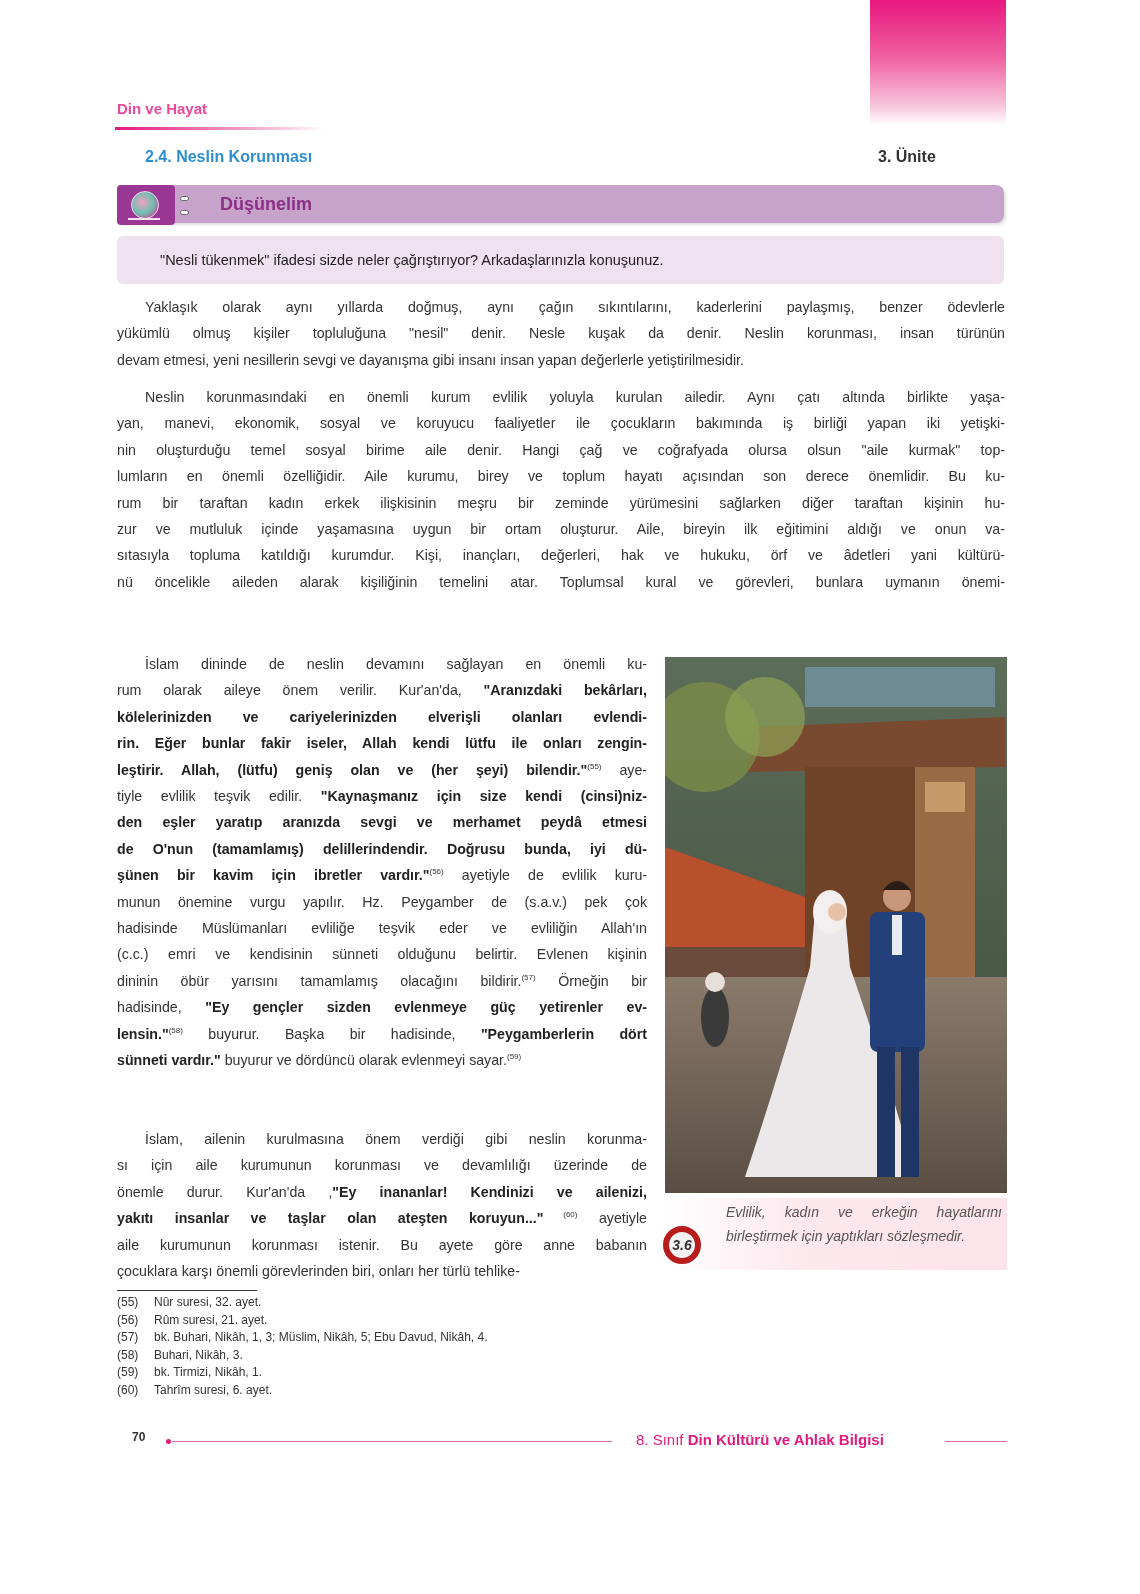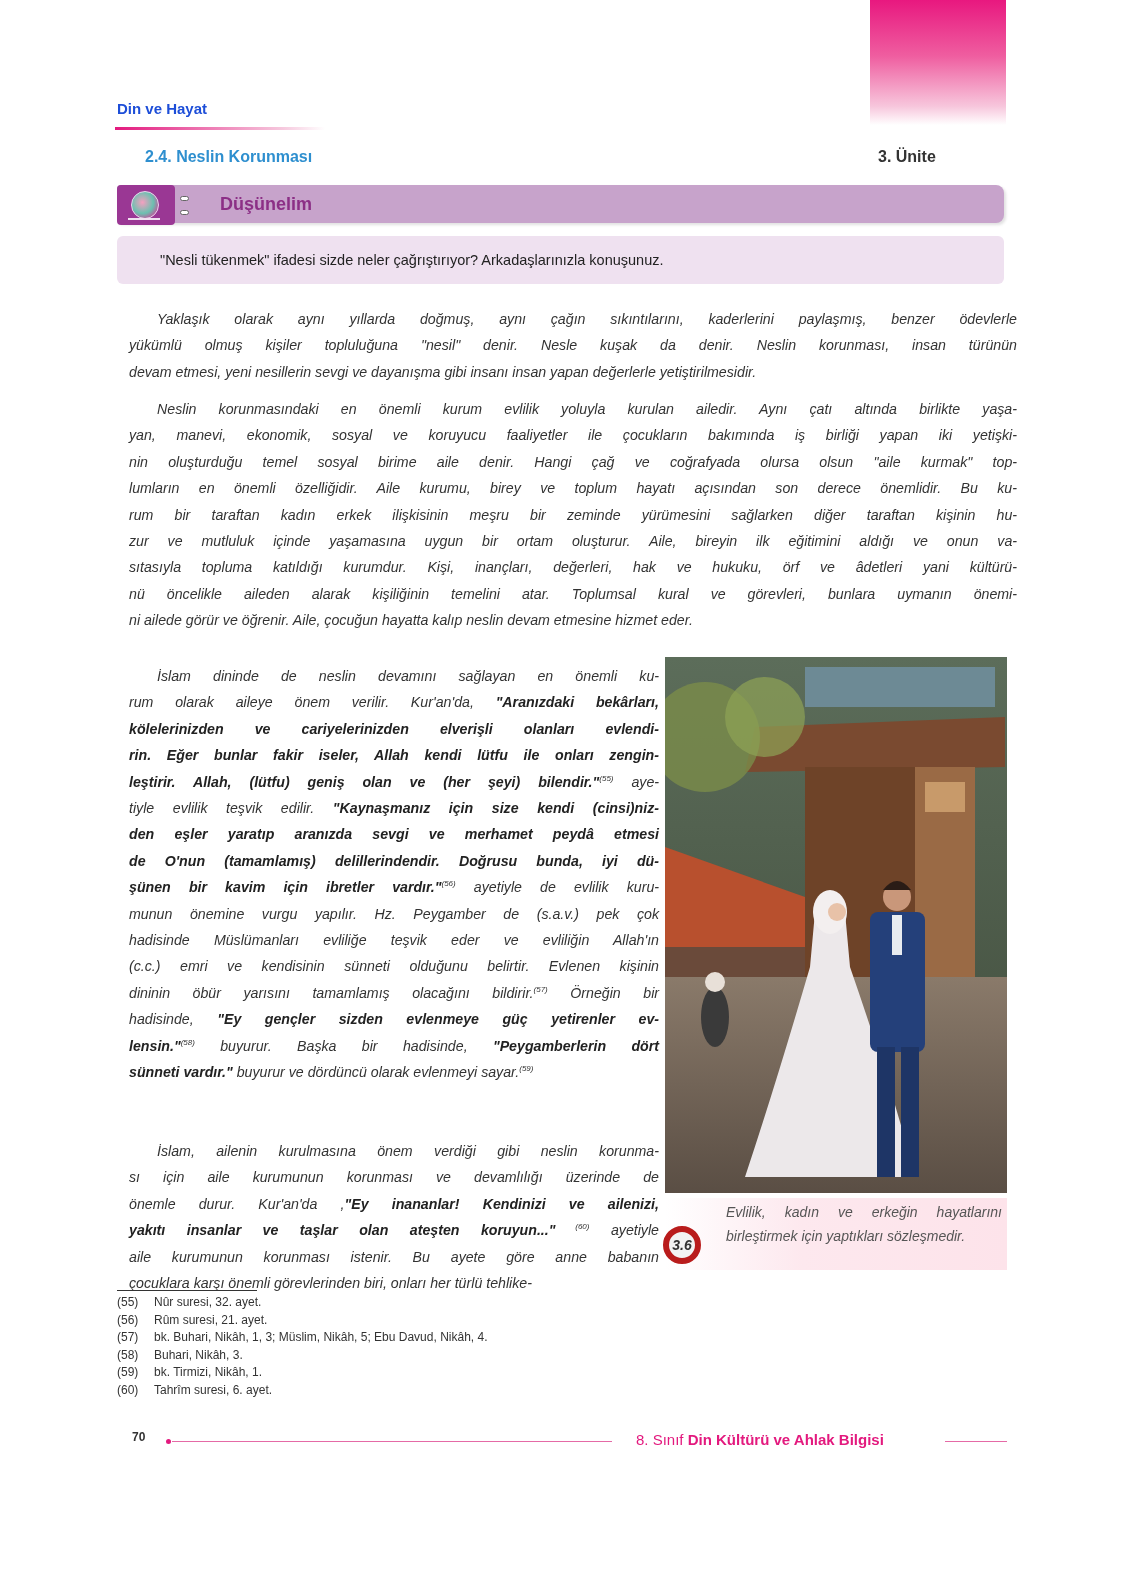--- a/index.html
+++ b/index.html
@@ -1,30 +1,30 @@
 <!DOCTYPE html>
 <html><head>
 <meta charset="utf-8">
 <style>
   html,body{margin:0;padding:0;background:#fff;}
   body{width:1140px;height:1594px;position:relative;overflow:hidden;font-family:"Liberation Sans",sans-serif;color:#2a2a2a;}
   .corner-tab{position:absolute;left:870px;top:0;width:136px;height:125px;background:linear-gradient(#e8187f 0%,#ef5ea0 45%,#f7c6dc 85%,#ffffff 100%);}
   .unit-label{position:absolute;left:878px;top:104px;font-size:16px;font-weight:bold;color:#333;margin-top:44px;}
-  .running-head{position:absolute;left:117px;top:100px;font-size:15px;font-weight:bold;color:#1d4ed8;}
+  .running-head{position:absolute;left:117px;top:100px;font-size:15px;font-weight:bold;color:#ec4899;}
   .head-rule{position:absolute;left:115px;top:127px;width:210px;height:3px;background:linear-gradient(90deg,#e3197e,#f6c9de 80%,rgba(255,255,255,0));}
   .section-title{position:absolute;left:145px;top:148px;font-size:16px;font-weight:bold;color:#2e8fcf;}
   .think-bar{position:absolute;left:117px;top:185px;width:887px;height:38px;background:#c7a3cb;border-radius:4px 8px 8px 4px;box-shadow:2px 2px 3px rgba(0,0,0,0.12);}
   .think-icon{position:absolute;left:117px;top:185px;width:58px;height:40px;background:#9a3794;border-radius:4px;}
   .think-icon .globe{position:absolute;left:14px;top:6px;width:26px;height:26px;border-radius:50%;background:radial-gradient(circle at 40% 40%,#f4a0c0,#6cc0b0 50%,#c64e9a 80%);border:1px solid #e9d6ee;}
   .think-icon .stand{position:absolute;left:11px;top:33px;width:32px;height:2px;background:#f0e0f0;}
   .ring{position:absolute;left:180px;width:7px;height:3px;border:1.5px solid #666;border-radius:3px;background:#fff;}
   .think-title{position:absolute;left:220px;top:194px;font-size:18px;font-weight:bold;color:#8c2f86;}
   .think-box{position:absolute;left:117px;top:236px;width:887px;height:48px;background:#efe1f0;border-radius:6px;}
   .think-question{position:absolute;left:160px;top:252px;font-size:14.5px;color:#222;}
-  .para{position:absolute;font-size:14.2px;line-height:26.4px;text-align:justify;color:#333;margin:12px;font-style:italic;}
+  .para{position:absolute;font-size:14.2px;line-height:26.4px;text-align:justify;color:#333;margin:0;}
   .para .ln{display:block;white-space:nowrap;text-align-last:justify;}
   .para .ln.last{text-align-last:left;}
   .indent{padding-left:28px;}
   b{color:#222;}
   sup{font-size:8px;line-height:0;}
   .photo{position:absolute;left:665px;top:657px;width:342px;height:536px;overflow:hidden;background:#6b4a35;}
   .caption-box{position:absolute;left:665px;top:1198px;width:342px;height:72px;background:linear-gradient(90deg,#fff 0%,#fde8ee 40%,#fde3ea 100%);}
   .fig-badge{position:absolute;left:663px;top:1226px;width:38px;height:38px;border-radius:50%;border:6px solid #b91c1c;background:#f3f3f3;box-sizing:border-box;display:flex;align-items:center;justify-content:center;font-weight:bold;font-style:italic;font-size:14px;color:#333;}
   .caption{position:absolute;left:726px;top:1200px;width:276px;font-size:14px;line-height:24px;font-style:italic;color:#555;text-align:justify;}
   .fn-rule{position:absolute;left:117px;top:1290px;width:140px;height:1px;background:#333;}
@@ -67,21 +67,20 @@
 
 <div class="para" style="left:117px;top:384px;width:888px;">
   <span class="ln indent">Neslin korunmasındaki en önemli kurum evlilik yoluyla kurulan ailedir. Aynı çatı altında birlikte yaşa-</span>
   <span class="ln">yan, manevi, ekonomik, sosyal ve koruyucu faaliyetler ile çocukların bakımında iş birliği yapan iki yetişki-</span>
   <span class="ln">nin oluşturduğu temel sosyal birime aile denir. Hangi çağ ve coğrafyada olursa olsun "aile kurmak" top-</span>
   <span class="ln">lumların en önemli özelliğidir. Aile kurumu, birey ve toplum hayatı açısından son derece önemlidir. Bu ku-</span>
   <span class="ln">rum bir taraftan kadın erkek ilişkisinin meşru bir zeminde yürümesini sağlarken diğer taraftan kişinin hu-</span>
   <span class="ln">zur ve mutluluk içinde yaşamasına uygun bir ortam oluşturur. Aile, bireyin ilk eğitimini aldığı ve onun va-</span>
   <span class="ln">sıtasıyla topluma katıldığı kurumdur. Kişi, inançları, değerleri, hak ve hukuku, örf ve âdetleri yani kültürü-</span>
   <span class="ln">nü öncelikle aileden alarak kişiliğinin temelini atar. Toplumsal kural ve görevleri, bunlara uymanın önemi-</span>
-  <span class="ln last">ni ailede görür ve öğrenir. Aile, çocuğun hayatta kalıp neslin devam etmesine hizmet eder.</span>
 </div>
 
 <div class="para" id="p3" style="left:117px;top:651px;width:530px;">
     <span class="ln indent"><span>İslam dininde de neslin devamını sağlayan en önemli ku-</span></span>
     <span class="ln"><span>rum olarak aileye önem verilir. Kur'an'da, </span><b>"Aranızdaki bekârları,</b></span>
     <span class="ln"><b>kölelerinizden ve cariyelerinizden elverişli olanları evlendi-</b></span>
     <span class="ln"><b>rin. Eğer bunlar fakir iseler, Allah kendi lütfu ile onları zengin-</b></span>
     <span class="ln"><b>leştirir. Allah, (lütfu) geniş olan ve (her şeyi) bilendir."</b><sup>(55)</sup><span> aye-</span></span>
     <span class="ln"><span>tiyle evlilik teşvik edilir. </span><b>"Kaynaşmanız için size kendi (cinsi)niz-</b></span>
     <span class="ln"><b>den eşler yaratıp aranızda sevgi ve merhamet peydâ etmesi</b></span>

